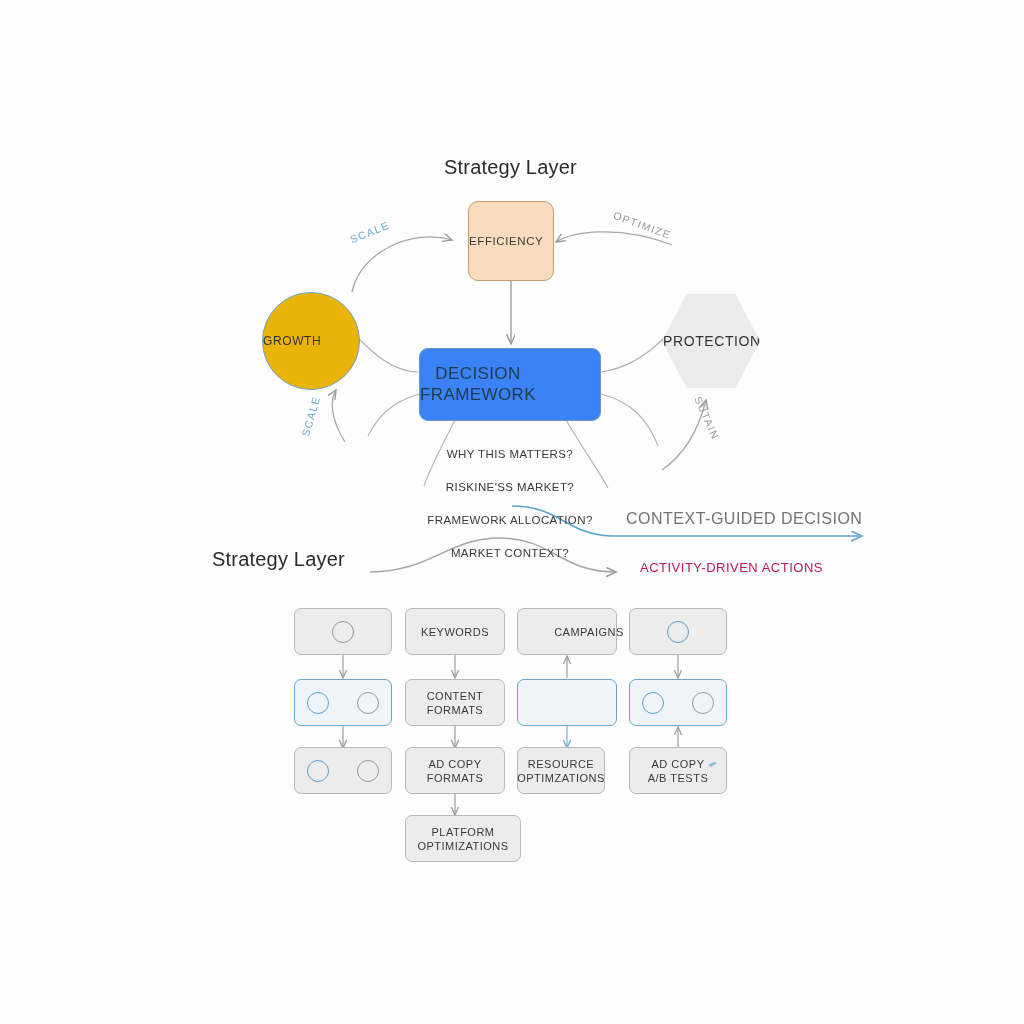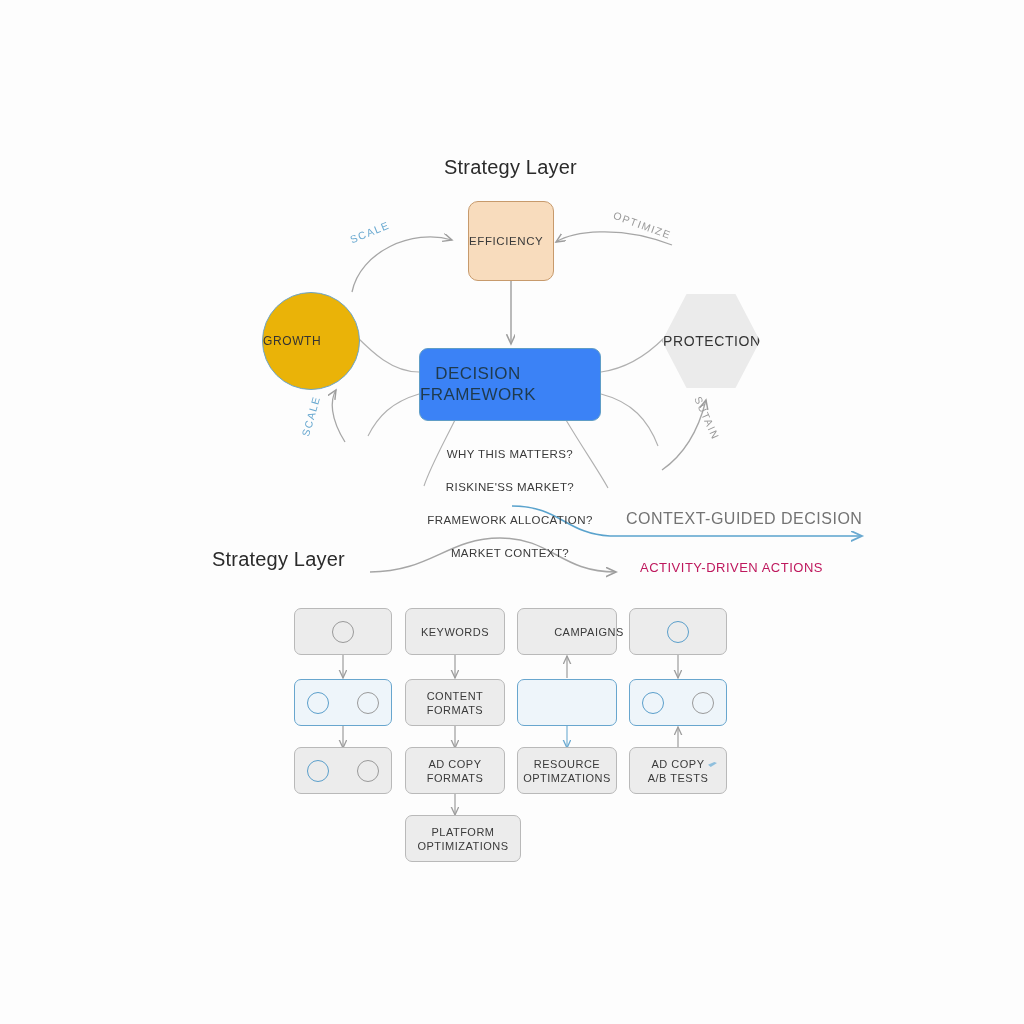--- a/index.html
+++ b/index.html
@@ -217,21 +217,21 @@
     <span class="dot b"></span>
     <span class="dot g"></span>
   </div>
 </div>
 <div class="ebox gray" style="left:405px;top:747px;width:100px;height:47px;">
   <div>
     <div>AD COPY</div>
     <div>FORMATS</div>
   </div>
 </div>
-<div class="ebox gray" style="left:517px;top:747px;width:100px;height:47px;">
+<div class="ebox gray" style="left:517px;top:747px;width:88px;height:47px;">
   <div>
     <div>RESOURCE</div>
     <div>OPTIMZATIONS</div>
   </div>
 </div>
 <div class="ebox gray" style="left:629px;top:747px;width:98px;height:47px;">
   <div>
     <div>AD COPY</div>
     <div>A/B TESTS</div>
   </div>

